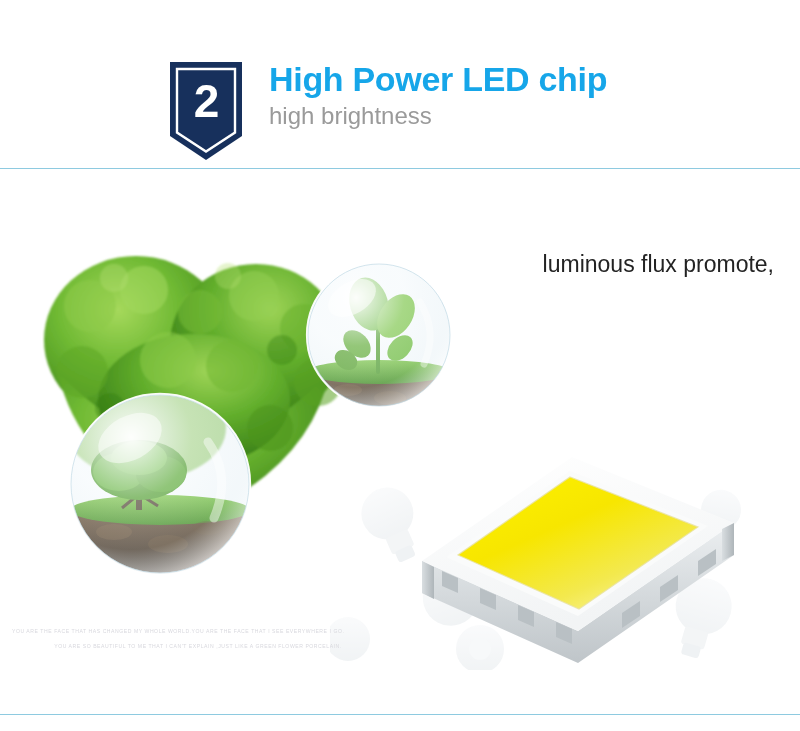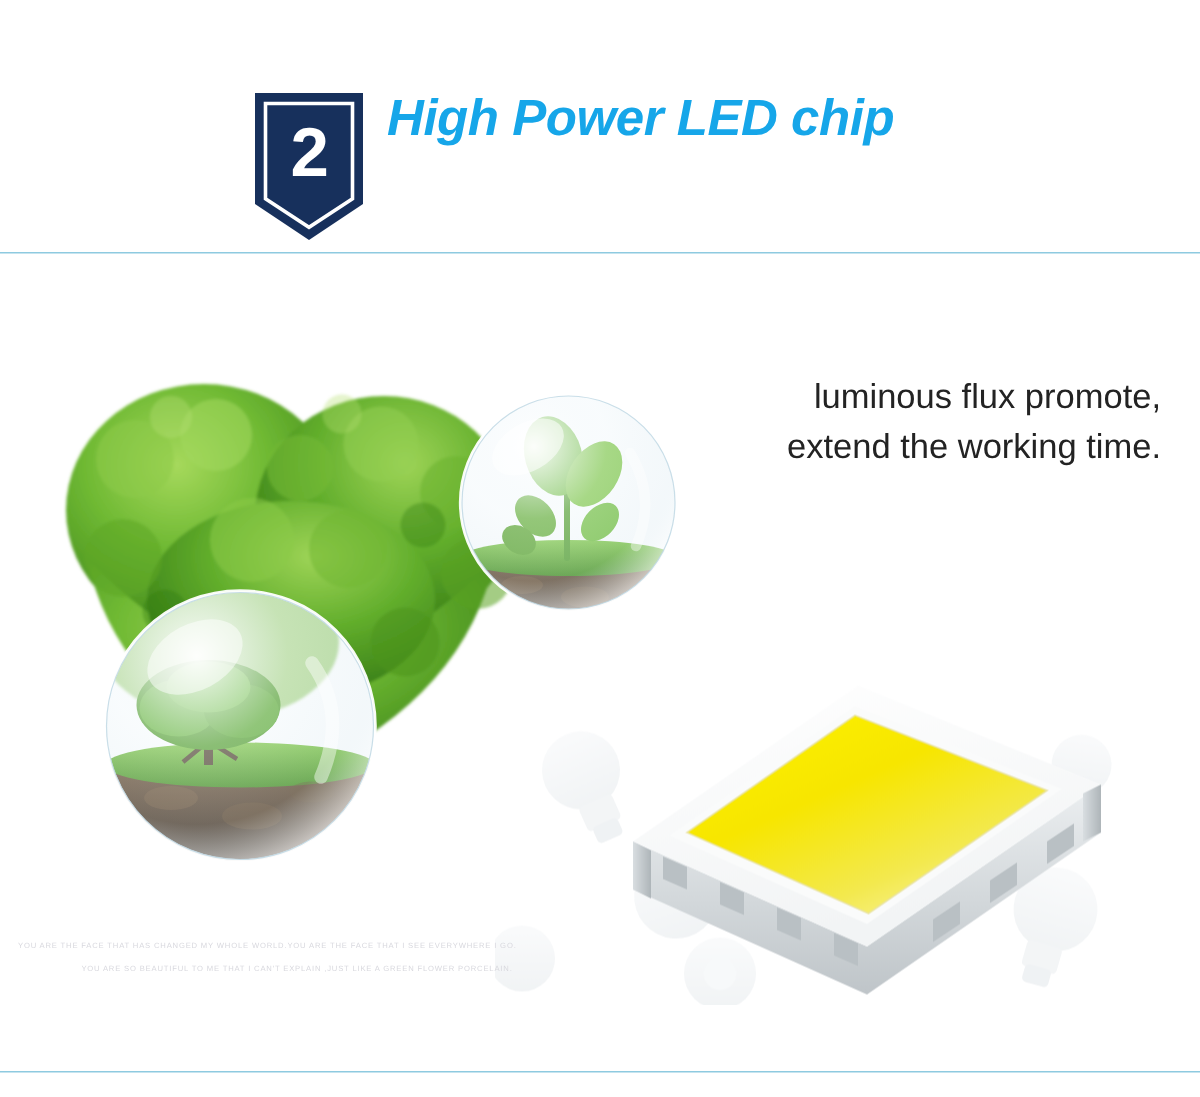--- a/index.html
+++ b/index.html
@@ -57,23 +57,22 @@
     justify-content: center;
     color: #ffffff;
     font-size: 46px;
     font-weight: bold;
     font-family: "Liberation Sans", sans-serif;
     line-height: 1;
     letter-spacing: -1px;
     user-select: none;
   }
   .header-text {
-    margin-left: 16px;
+    margin-left: 27px;
     padding-top: 2px;
-    font-style: italic;
   }
   .title {
     font-size: 34px;
     font-weight: bold;
     color: #16a6e9;
     line-height: 1.12;
     letter-spacing: -0.3px;
     white-space: nowrap;
   }
   .subtitle {
@@ -156,20 +155,21 @@
     <div class="badge">
       <svg class="badge-shape" viewBox="0 0 72 98" width="72" height="98">
         <polygon points="0,0 72,0 72,74 36,98 0,74" fill="#17305c"></polygon>
         <polygon points="7,7 65,7 65,70.5 36,89.5 7,70.5" fill="none" stroke="#ffffff" stroke-width="2.4"></polygon>
       </svg>
       <div class="badge-num">2</div>
     </div>
 
     <div class="header-text">
       <div class="title">High Power LED chip</div>
+      <div class="subtitle">high brightness</div>
     </div>
 
   </div>
 
   <div class="divider divider-top"></div>
 
   <div class="eco">
     <svg viewBox="0 0 440 360" width="440" height="360">
       <defs>
         <radialGradient id="leafA" cx="40%" cy="32%" r="72%">
@@ -372,21 +372,20 @@
 
         <path d="M404 128 L404 160 L392 166 L392 134 Z" fill="url(#sideFace)"></path>
 
         <path d="M92 166 L92 198 L104 204 L104 172 Z" fill="url(#sideFace)"></path>
       </g>
     </svg>
   </div>
 
   <div class="copy">
     <div class="copy-line">luminous flux promote,</div>
-    <div class="copy-line">extend the working time.</div>
   </div>
 
   <div class="watermark">
     <div class="wm-1">YOU ARE THE FACE THAT HAS CHANGED MY WHOLE WORLD.YOU ARE THE FACE THAT I SEE EVERYWHERE I GO.</div>
     <div class="wm-2">YOU ARE SO BEAUTIFUL TO ME THAT I CAN'T EXPLAIN ,JUST LIKE A GREEN FLOWER PORCELAIN.</div>
   </div>
 
   <div class="divider divider-bottom"></div>
 
 </div>

